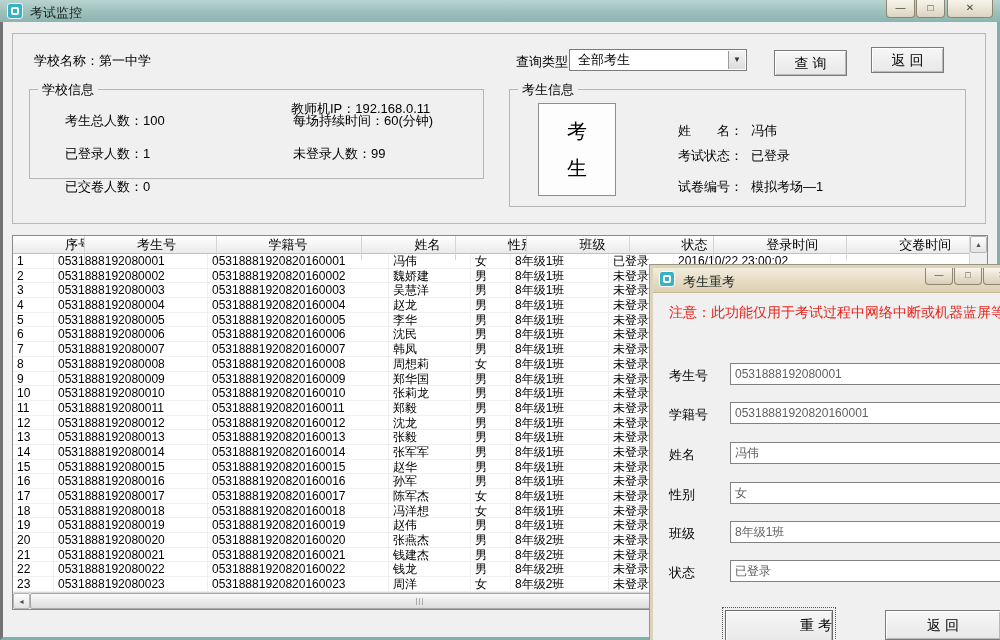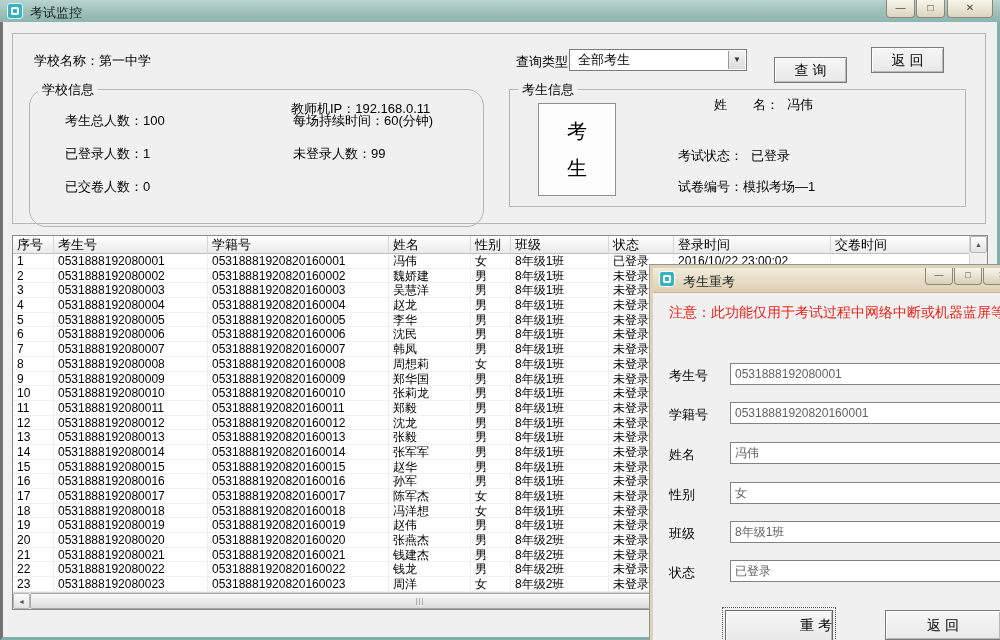--- a/index.html
+++ b/index.html
@@ -28,39 +28,39 @@
     border:1px solid #b7b7b7; background:#f0f0f0; }
   .lbl { position:absolute; font-size:13px; color:#000; white-space:nowrap; }
   .combo { position:absolute; left:556px; top:15px; width:178px; height:22px; background:#fff;
     border:1px solid #7c7c7c; font-size:13px; line-height:20px; padding-left:8px; }
   .combo-arrow { position:absolute; right:1px; top:1px; width:17px; height:18px;
     background:linear-gradient(#f4f4f4,#dcdcdc); border-left:1px solid #9a9a9a;
     font-size:8px; color:#333; text-align:center; line-height:18px; }
   .btn { position:absolute; height:26px; background:linear-gradient(#f6f6f6,#e8e8e8);
     border:1px solid #7a7a7a; box-shadow:inset 1px 1px 0 #ffffff, inset -1px -1px 0 #b8b8b8;
     font-size:14px; color:#000; text-align:center; line-height:24px; white-space:nowrap; }
-  .query-btn { left:761px; top:23px; width:73px; }
+  .query-btn { left:761px; top:16px; width:73px; }
   .return-btn { left:858px; top:13px; width:73px; }
 
   .groupbox { position:absolute; border:1px solid #b5b5b5; }
   .groupbox .legend { position:absolute; top:-9px; left:8px; background:#f0f0f0; padding:0 4px;
     font-size:13px; color:#000; }
-  .gb-school { left:16px; top:55px; width:455px; height:138px;border-radius:17px; }
+  .gb-school { left:16px; top:55px; width:455px; height:90px; }
   .gb-student { left:496px; top:55px; width:457px; height:118px; }
   .photo-box { position:absolute; left:28px; top:13px; width:78px; height:93px; background:#fdfdfd;
     border:1px solid #8f8f8f; text-align:center; font-size:20px; color:#000;
     display:flex; flex-direction:column; justify-content:center; gap:10px; }
 
   
   .table { position:absolute; left:9px; top:235px; width:976px; height:375px;
     background:#ffffff; border:1px solid #898989; }
   .thead { position:absolute; left:0; top:0; right:18px; height:18px;
     background:linear-gradient(#ffffff,#eaeaea); border-bottom:1px solid #c0c0c0; display:flex; }
   .th { height:24px; font-size:13px; color:#000; padding-left:4px; line-height:17px;
-    border-right:1px solid #d5d5d5; overflow:hidden; white-space:nowrap; }
+    border-right:1px solid #d5d5d5; overflow:hidden; white-space:nowrap;margin-left:48px; }
   .tbody { position:absolute; left:0; top:18px; right:18px; bottom:17px; overflow:hidden; }
   .tr { display:flex; height:14.7px; border-bottom:1px solid #f0f0f0; }
   .td { font-size:12px; color:#000; padding-left:4px; line-height:14px;
     border-right:1px solid #efefef; overflow:hidden; white-space:nowrap; }
   .c0{width:41px;} .c1{width:154px;} .c2{width:181px;} .c3{width:82px;} .c4{width:40px;}
   .c5{width:98px;} .c6{width:65px;} .c7{width:157px;} .c8{width:136px; border-right:none;}
 
   .vscroll { position:absolute; top:0; right:0; width:18px; bottom:17px; background:#f0f0f0;
     border-left:1px solid #d5d5d5; }
   .vs-up { position:absolute; top:0; left:0; right:0; height:17px;
@@ -141,23 +141,23 @@
       <div class="lbl" style="left:263px; top:55px;"><span>未登录人数：</span><span>99</span></div>
       <div class="lbl" style="left:35px; top:88px;"><span>已交卷人数：</span><span>0</span></div>
     </div>
 
     <div class="groupbox gb-student">
       <div class="legend">考生信息</div>
       <div class="photo-box">
         <div>考</div>
         <div>生</div>
       </div>
-      <div class="lbl" style="left:168px; top:6px;margin-left:36px;"><span>姓　　名：</span><span style="margin-left:8px">冯伟</span></div>
+      <div class="lbl" style="left:168px; top:32px;"><span>姓　　名：</span><span style="margin-left:8px">冯伟</span></div>
       <div class="lbl" style="left:168px; top:57px;"><span>考试状态：</span><span style="margin-left:8px">已登录</span></div>
-      <div class="lbl" style="left:168px; top:88px;"><span>试卷编号：</span><span style="margin-left:0">模拟考场—1</span></div>
+      <div class="lbl" style="left:168px; top:88px;"><span>试卷编号：</span><span style="margin-left:8px">模拟考场—1</span></div>
     </div>
   </div>
 
   <div class="table">
     <div class="thead">
       <div class="th c0">序号</div>
       <div class="th c1">考生号</div>
       <div class="th c2">学籍号</div>
       <div class="th c3">姓名</div>
       <div class="th c4">性别</div>

